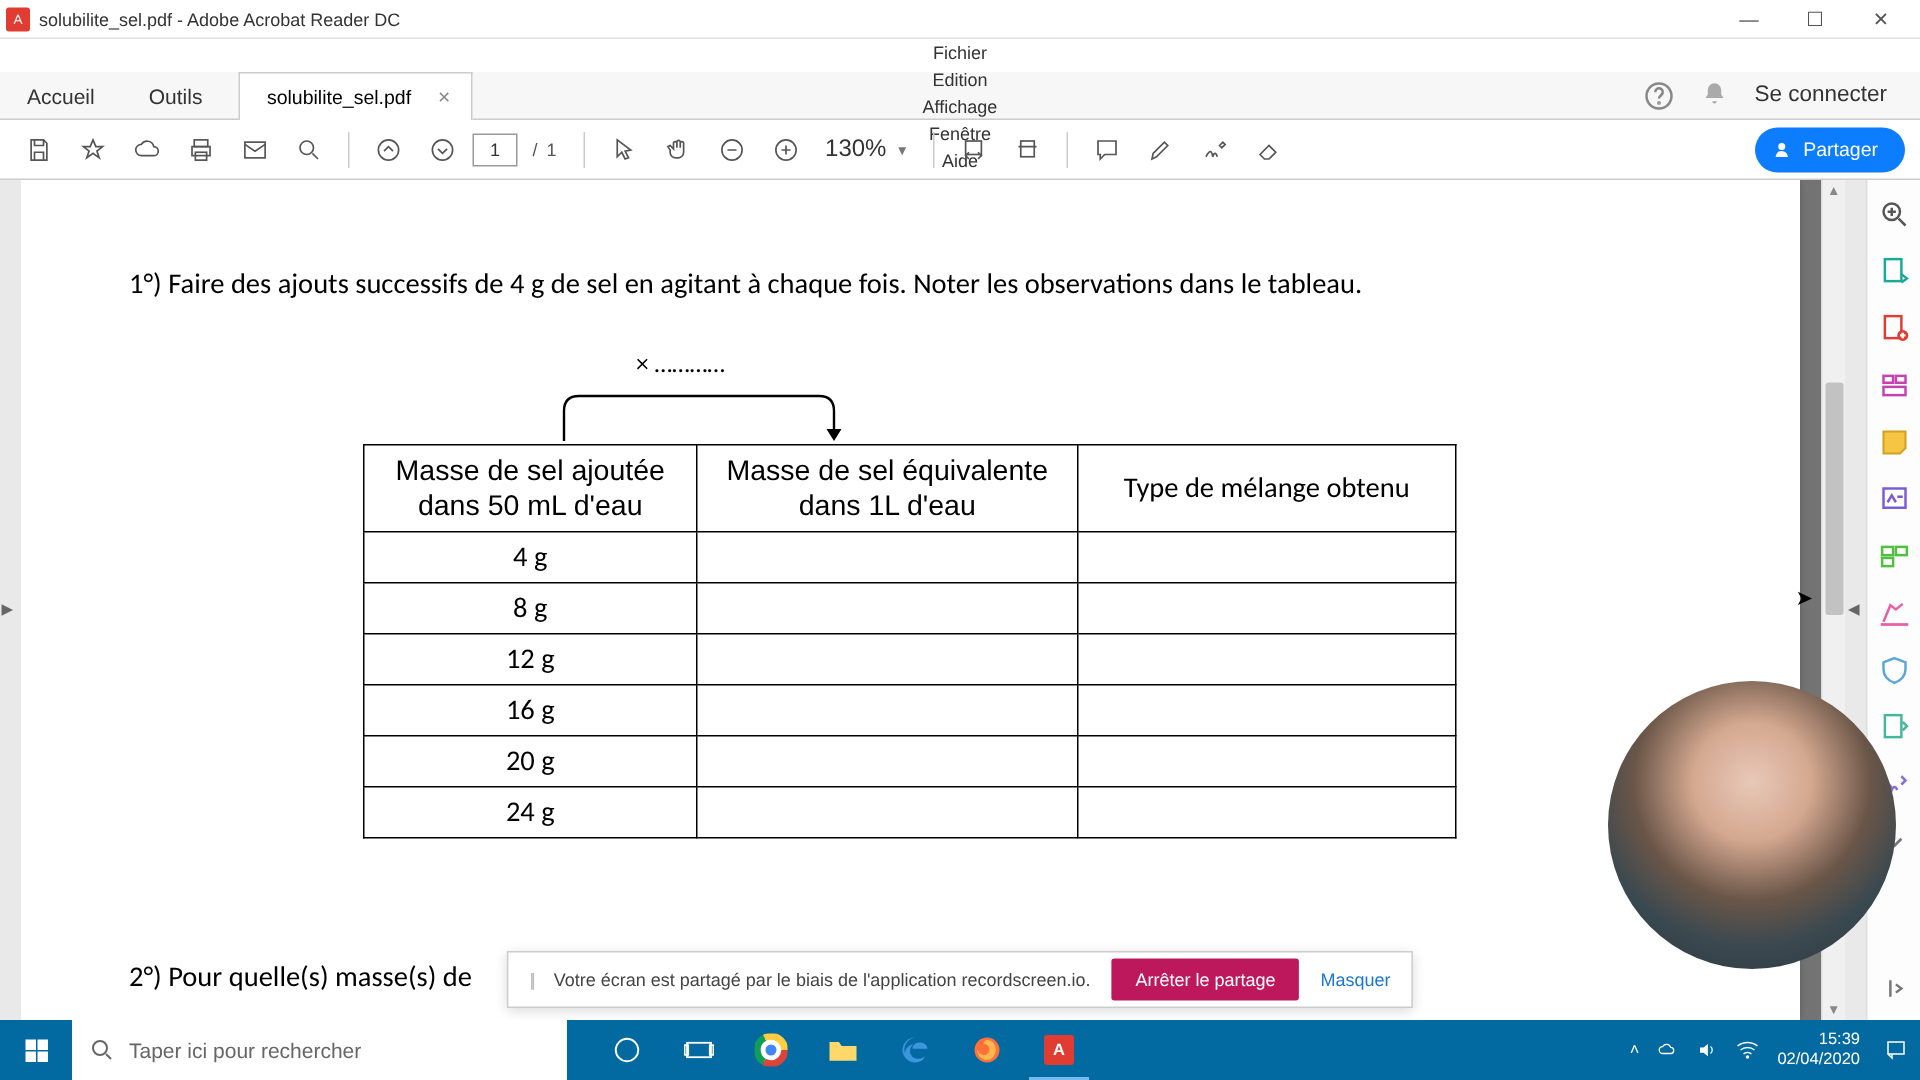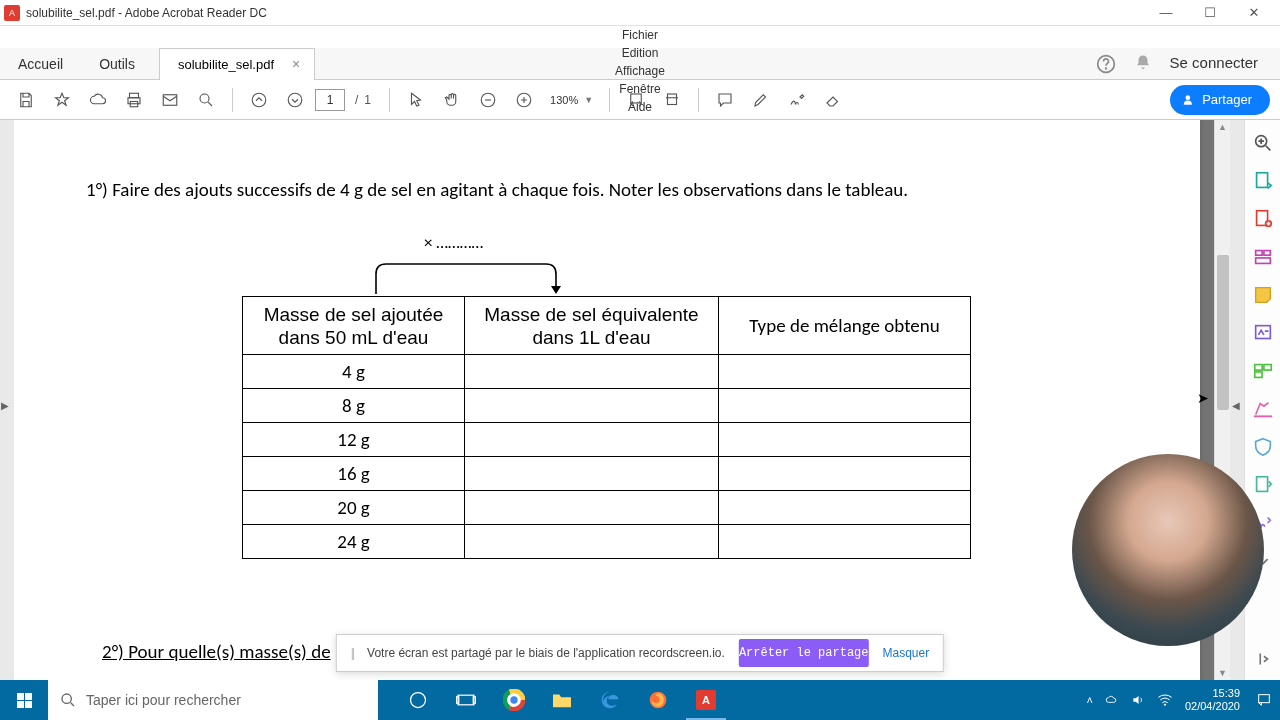--- a/index.html
+++ b/index.html
@@ -24,21 +24,21 @@
 .tabrow .right { margin-left:auto; display:flex; align-items:flex-start; gap:18px; padding-right:22px; color:#666; }
 .tabrow .signin { font-size:15px; color:#333; }
 
 
 .toolbar { height:40px; border-bottom:1px solid #ccc; display:flex; align-items:center; padding:0 10px; gap:4px; }
 .tbtn { width:32px; height:32px; display:flex; align-items:center; justify-content:center; color:#555; border-radius:2px; }
 .tbtn svg { width:18px; height:18px; stroke:#555; fill:none; stroke-width:1.5; }
 .tsep { width:1px; height:24px; background:#ccc; margin:0 6px; }
 .pagebox { width:30px; height:22px; border:1px solid #999; text-align:center; font-size:12px; color:#333; }
 .pagetot { font-size:12px; color:#555; margin:0 8px 0 6px; }
-.zoom-val { font-size:11px; color:#333; margin:0 2px 0 6px; }
+.zoom-val { font-size:16px; color:#333; margin:0 2px 0 6px; }
 .zoom-dd { font-size:9px; color:#777; margin-right:6px; }
 .toolbar .spacer { flex:1; }
 .share-btn { background:#0d7dff; color:#fff; border-radius:18px; height:30px; display:flex; align-items:center; padding:0 18px 0 12px; font-size:13px; gap:6px; }
 
 
 .main { display:flex; height:calc(720px - 26px - 22px - 32px - 40px - 40px); }
 .left-gutter { width:14px; background:#e9e9e9; position:relative; }
 .left-gutter .exp { position:absolute; top:50%; left:1px; font-size:10px; color:#666; }
 .page-area { flex:1; background:#737373; position:relative; overflow:hidden; display:flex; justify-content:flex-start; }
 .page { background:#fff; width:1186px; height:100%; position:relative; padding:0; box-shadow:0 0 4px rgba(0,0,0,.2); }
@@ -56,28 +56,28 @@
 #q1 { top:58px; left:72px; }
 #arrow-x { top:112px; left:410px; font-size:17px; }
 .arrow-svg { position:absolute; top:138px; left:352px; }
 table.doc-table { position:absolute; top:176px; left:228px; border-collapse:collapse; }
 table.doc-table td { border:1.5px solid #000; font-family:"Calibri",Arial,sans-serif; font-size:19px; text-align:center; color:#000; }
 table.doc-table tr.hdr td { height:58px; padding:0 10px; }
 table.doc-table tr.data td { height:34px; }
 table.doc-table td.c1 { width:222px; }
 table.doc-table td.c2 { width:254px; }
 table.doc-table td.c3 { width:252px; }
-#q2 { top:520px; left:88px;text-decoration:underline; }
+#q2 { top:520px; left:72px; }
 
 
 .webcam { position:absolute; right:16px; bottom:74px; width:192px; height:192px; border-radius:50%; background:radial-gradient(circle at 50% 35%, #e8c8b8 0%, #d4a890 25%, #6b5648 50%, #3a4850 70%, #2a3438 100%); }
 
 
 .share-notif { position:absolute; bottom:48px; left:50%; transform:translateX(-50%); background:#fff; border:1px solid #ccc; box-shadow:0 2px 8px rgba(0,0,0,.15); display:flex; align-items:center; height:38px; padding:0 14px; gap:14px; font-size:12px; color:#444; }
-.share-notif .stopbtn { background:#8b5cf6; color:#fff; padding:7px 0; border-radius:2px; font-size:12px;font-family:Liberation Mono, monospace; }
+.share-notif .stopbtn { background:#be185d; color:#fff; padding:7px 16px; border-radius:2px; font-size:12px; }
 .share-notif .hidebtn { color:#1976d2; font-size:12px; }
 .share-notif .handle { color:#bbb; letter-spacing:-2px; }
 
 
 .taskbar { position:absolute; bottom:0; left:0; right:0; height:40px; background:#0369a1; display:flex; align-items:center; color:#fff; }
 .taskbar .startbtn { width:48px; height:40px; display:flex; align-items:center; justify-content:center; }
 .taskbar .win-logo { display:grid; grid-template-columns:7px 7px; grid-template-rows:7px 7px; gap:1px; }
 .taskbar .win-logo div { background:#fff; }
 .taskbar .search { flex:0 0 330px; height:40px; background:#fff; display:flex; align-items:center; padding:0 12px; gap:10px; color:#666; font-size:14px; }
 .taskbar .tbicons { display:flex; height:40px; margin-left:16px; }

